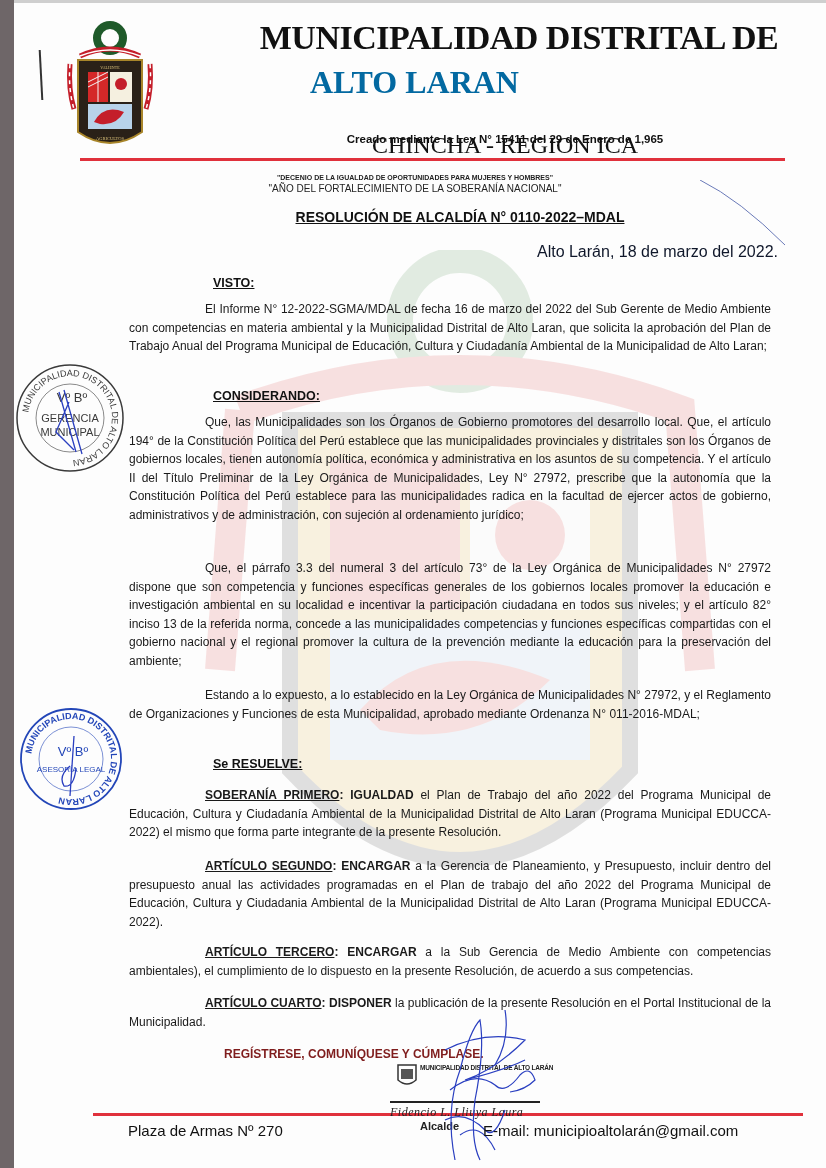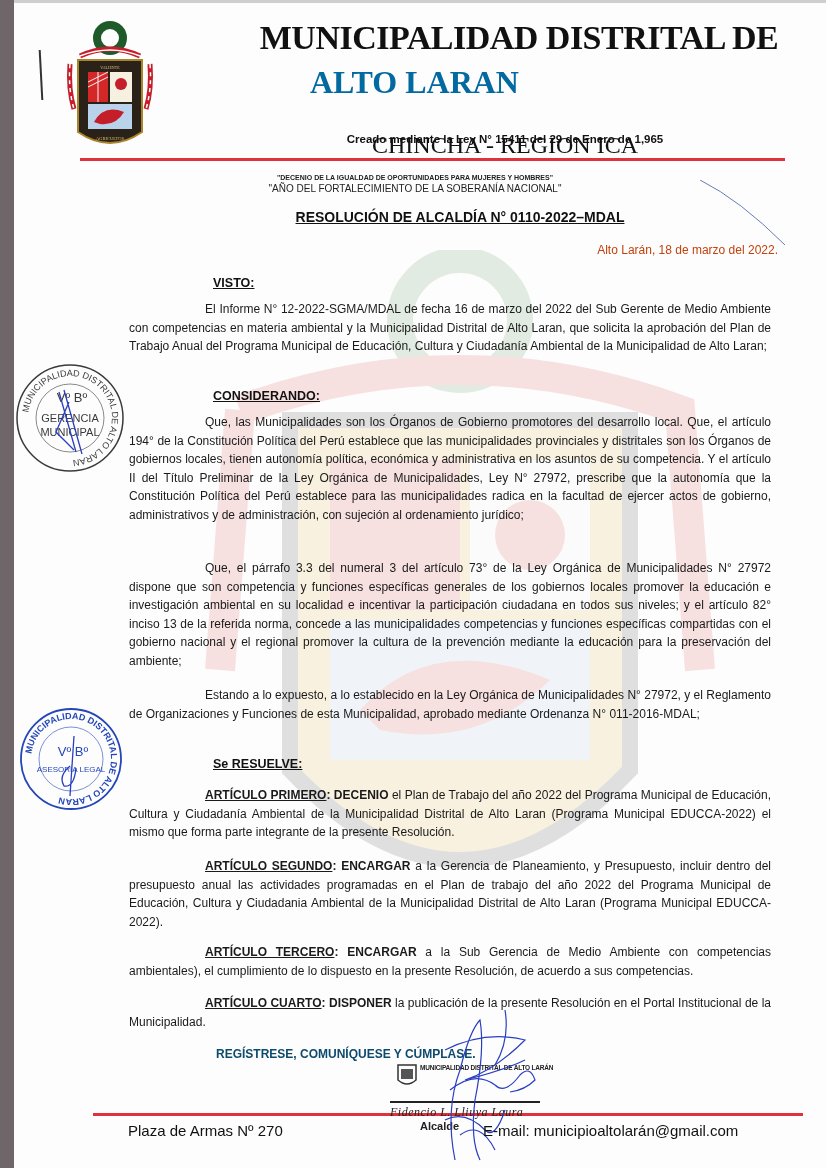--- a/index.html
+++ b/index.html
@@ -21,32 +21,32 @@
     font-family: "Liberation Serif", serif; font-weight: bold; font-size: 32px; color: #0369a1; line-height: 40px; }
   .title-3 { position: absolute; left: 330px; top: 104px; width: 350px; text-align: center;
     font-family: "Liberation Serif", serif; font-weight: normal; font-size: 24px; color: #111; line-height: 28px; margin-top: 27px; }
   .title-4 { position: absolute; left: 300px; top: 133px; width: 410px; text-align: center;
     font-family: "Liberation Sans", sans-serif; font-weight: bold; font-size: 11.5px; color: #111; }
   .red-line-top { position: absolute; left: 80px; top: 158px; width: 705px; height: 3px; background: #e0313c; }
 
   .decenio { position: absolute; left: 200px; top: 174px; width: 430px; text-align: center; font-size: 7px; font-weight: bold; color: #222; }
   .anio { position: absolute; left: 200px; top: 183px; width: 430px; text-align: center; font-size: 10px; color: #222; }
   .resolucion { position: absolute; left: 200px; top: 209px; width: 520px; text-align: center; font-weight: bold; font-size: 14px; text-decoration: underline; color: #111; }
-  .fecha { position: absolute; right: 48px; top: 243px; font-size: 12px; color: #c2410c; margin-left: 48px; }
+  .fecha { position: absolute; right: 48px; top: 243px; font-size: 16px; color: #0f172a; margin-left: 48px; }
   .pen-mark { position: absolute; left: 700px; top: 180px; width: 90px; height: 70px; }
 
   .section-head { position: absolute; left: 213px; font-weight: bold; font-size: 12.5px; text-decoration: underline; color: #111; text-align: center; }
   .para { position: absolute; left: 129px; width: 642px; font-size: 12px; line-height: 18.5px; text-align: justify; color: #1a1a1a; text-indent: 76px; }
   .para b { font-weight: bold; }
   .para u { text-decoration: underline; }
 
   
   .stamp { position: absolute; }
 
-  .cumplase { position: absolute; left: 216px; top: 1047px; font-weight: bold; font-size: 12px; color: #0c4a6e; }
+  .cumplase { position: absolute; left: 224px; top: 1047px; font-weight: bold; font-size: 12px; color: #7f1d1d; }
   .sign-area { position: absolute; left: 385px; top: 1010px; width: 200px; height: 158px; }
   .mini-seal-label { position: absolute; left: 420px; top: 1064px; font-size: 6.5px; font-weight: bold; color: #222; letter-spacing: -0.2px; }
   .sign-line { position: absolute; left: 390px; top: 1101px; width: 150px; height: 1.5px; background: #222; }
   .signer-name { position: absolute; left: 390px; top: 1105px; font-family: "Liberation Serif", serif; font-style: italic; font-size: 12px; color: #222; letter-spacing: 0.5px; }
   .signer-role { position: absolute; left: 420px; top: 1120px; font-family: "Liberation Sans", sans-serif; font-weight: bold; font-size: 11px; color: #222; }
   .red-line-bottom { position: absolute; left: 93px; top: 1113px; width: 710px; height: 2.5px; background: #e0313c; }
   .footer-left { position: absolute; left: 128px; top: 1122px; font-size: 15px; color: #111; }
   .footer-right { position: absolute; left: 483px; top: 1122px; font-size: 15px; color: #111; }
 </style>
 </head>
@@ -105,21 +105,21 @@
 <div class="section-head" style="top:276px;">VISTO:</div>
 <div class="para" style="top:300px;">El Informe N° 12-2022-SGMA/MDAL de fecha 16 de marzo del 2022 del Sub Gerente de Medio Ambiente con competencias en materia ambiental y la Municipalidad Distrital de Alto Laran, que solicita la aprobación del Plan de Trabajo Anual del Programa Municipal de Educación, Cultura y Ciudadanía Ambiental de la Municipalidad de Alto Laran;</div>
 
 <div class="section-head" style="top:389px;">CONSIDERANDO:</div>
 <div class="para" style="top:413px;">Que, las Municipalidades son los Órganos de Gobierno promotores del desarrollo local. Que, el artículo 194° de la Constitución Política del Perú establece que las municipalidades provinciales y distritales son los Órganos de gobiernos locales, tienen autonomía política, económica y administrativa en los asuntos de su competencia. Y el artículo II del Título Preliminar de la Ley Orgánica de Municipalidades, Ley N° 27972, prescribe que la autonomía que la Constitución Política del Perú establece para las municipalidades radica en la facultad de ejercer actos de gobierno, administrativos y de administración, con sujeción al ordenamiento jurídico;</div>
 <div class="para" style="top:559px;">Que, el párrafo 3.3 del numeral 3 del artículo 73° de la Ley Orgánica de Municipalidades N° 27972 dispone que son competencia y funciones específicas generales de los gobiernos locales promover la educación e investigación ambiental en su localidad e incentivar la participación ciudadana en todos sus niveles; y el artículo 82° inciso 13 de la referida norma, concede a las municipalidades competencias y funciones específicas compartidas con el gobierno nacional y el regional promover la cultura de la prevención mediante la educación para la preservación del ambiente;</div>
 <div class="para" style="top:686px;">Estando a lo expuesto, a lo establecido en la Ley Orgánica de Municipalidades N° 27972, y el Reglamento de Organizaciones y Funciones de esta Municipalidad, aprobado mediante Ordenanza N° 011-2016-MDAL;</div>
 
 <div class="section-head" style="top:757px;">Se RESUELVE:</div>
 
-<div class="para" style="top:786px;"><b><u>ARTÍCULO PRIMERO</u>: <span>DECENIO</span></b><span> el Plan de Trabajo del año 2022 del Programa Municipal de Educación, Cultura y Ciudadanía Ambiental de la Municipalidad Distrital de Alto Laran (Programa Municipal EDUCCA-2022) el mismo que forma parte integrante de la presente Resolución.</span></div>
+<div class="para" style="top:786px;"><b><u>SOBERANÍA PRIMERO</u>: <span>IGUALDAD</span></b><span> el Plan de Trabajo del año 2022 del Programa Municipal de Educación, Cultura y Ciudadanía Ambiental de la Municipalidad Distrital de Alto Laran (Programa Municipal EDUCCA-2022) el mismo que forma parte integrante de la presente Resolución.</span></div>
 
 <div class="para" style="top:857px;"><b><u>ARTÍCULO SEGUNDO</u>: <span>ENCARGAR</span></b><span> a la Gerencia de Planeamiento, y Presupuesto, incluir dentro del presupuesto anual las actividades programadas en el Plan de trabajo del año 2022 del Programa Municipal de Educación, Cultura y Ciudadania Ambiental de la Municipalidad Distrital de Alto Laran (Programa Municipal EDUCCA-2022).</span></div>
 
 <div class="para" style="top:943px;"><b><u>ARTÍCULO TERCERO</u>: <span>ENCARGAR</span></b><span> a la Sub Gerencia de Medio Ambiente con competencias ambientales), el cumplimiento de lo dispuesto en la presente Resolución, de acuerdo a sus competencias.</span></div>
 
 <div class="para" style="top:994px;"><b><u>ARTÍCULO CUARTO</u>: <span>DISPONER</span></b><span> la publicación de la presente Resolución en el Portal Institucional de la Municipalidad.</span></div>
 
 <svg class="stamp" style="left:14px; top:362px; width:112px; height:112px;" viewBox="0 0 112 112">
   <defs>
       <path id="ring1" d="M56 56 m-42 0 a42 42 0 1 1 84 0 a42 42 0 1 1 -84 0"></path>

